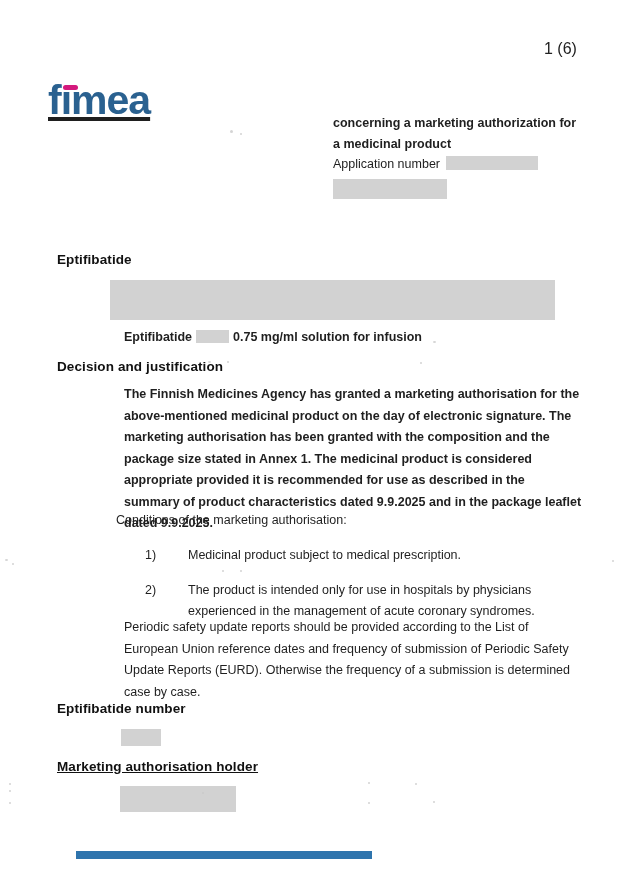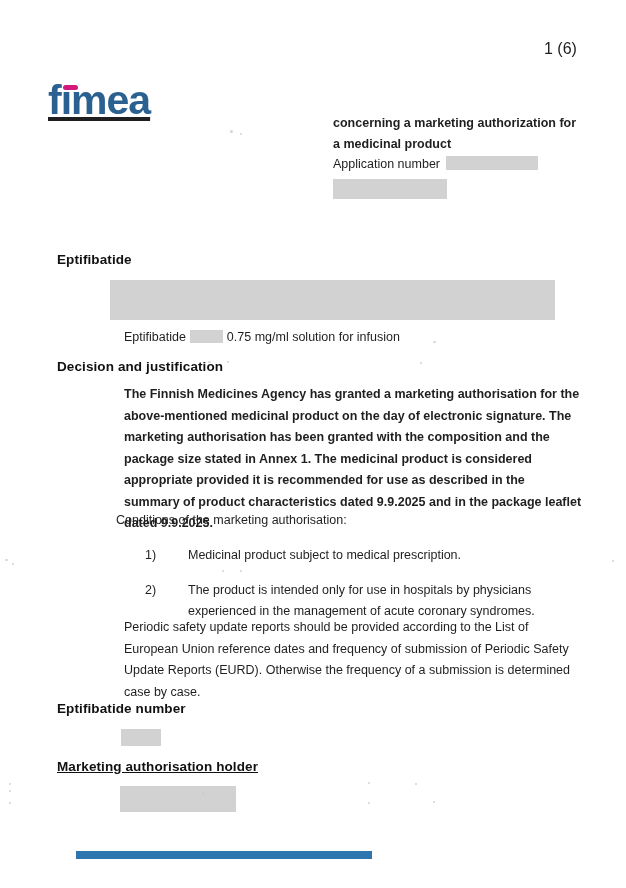--- a/index.html
+++ b/index.html
@@ -24,21 +24,21 @@
   .logo-dash{position:absolute;left:15px;top:5px;width:15px;height:5px;background:#d4197d;border-radius:2.5px;}
 
   
   .doc-header{left:333px;top:113px;width:265px;}
   .inline-redaction{display:inline-block;width:92px;height:14px;vertical-align:-2px;margin-left:6px;}
   .mr-redaction{width:114px;height:20px;margin-top:4px;}
 
   
   .h-application{left:57px;top:252px;}
   .app-bigbox{left:110px;top:280px;width:445px;height:40px;}
-  .product-line{left:124px;top:330px;font-size:12.5px;font-weight:normal;}
+  .product-line{left:124px;top:330px;font-size:12.5px;font-weight:bold;}
   .product-redaction{display:inline-block;width:33px;height:13px;vertical-align:-2px;margin:0 4px;}
 
   
   .h-decision{left:57px;top:359px;}
   .para1{left:124px;top:384px;width:458px;font-weight:bold;}
   .conditions-intro{left:116px;top:510px;}
   .conditions-list{left:145px;top:545px;width:410px;}
   .cond-item{display:flex;margin-bottom:13px;}
   .cond-num{width:23px;flex:0 0 23px;font-size:12.5px;line-height:21.5px;}
   .cond-text{width:376px;font-size:12.5px;line-height:21.5px;margin-left:20px;}

